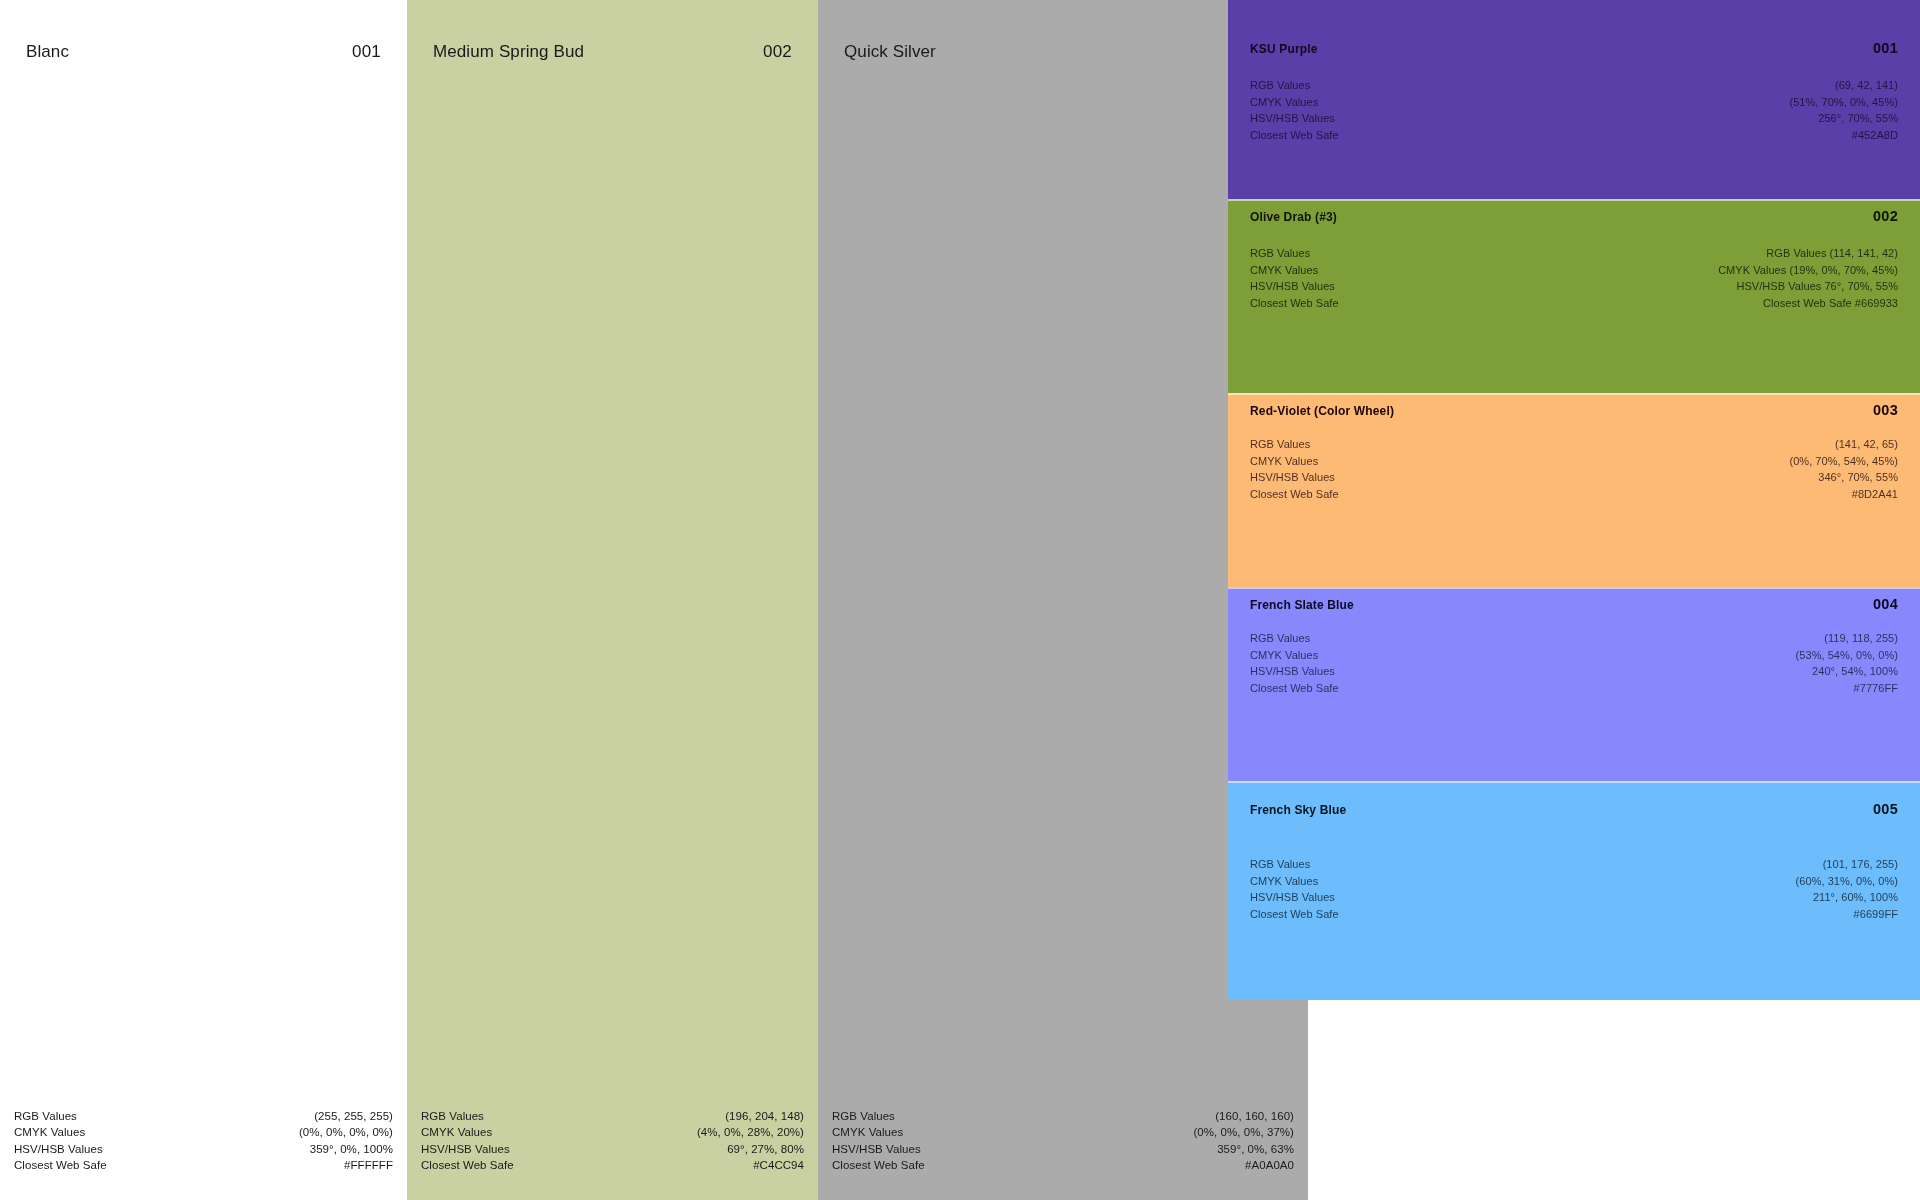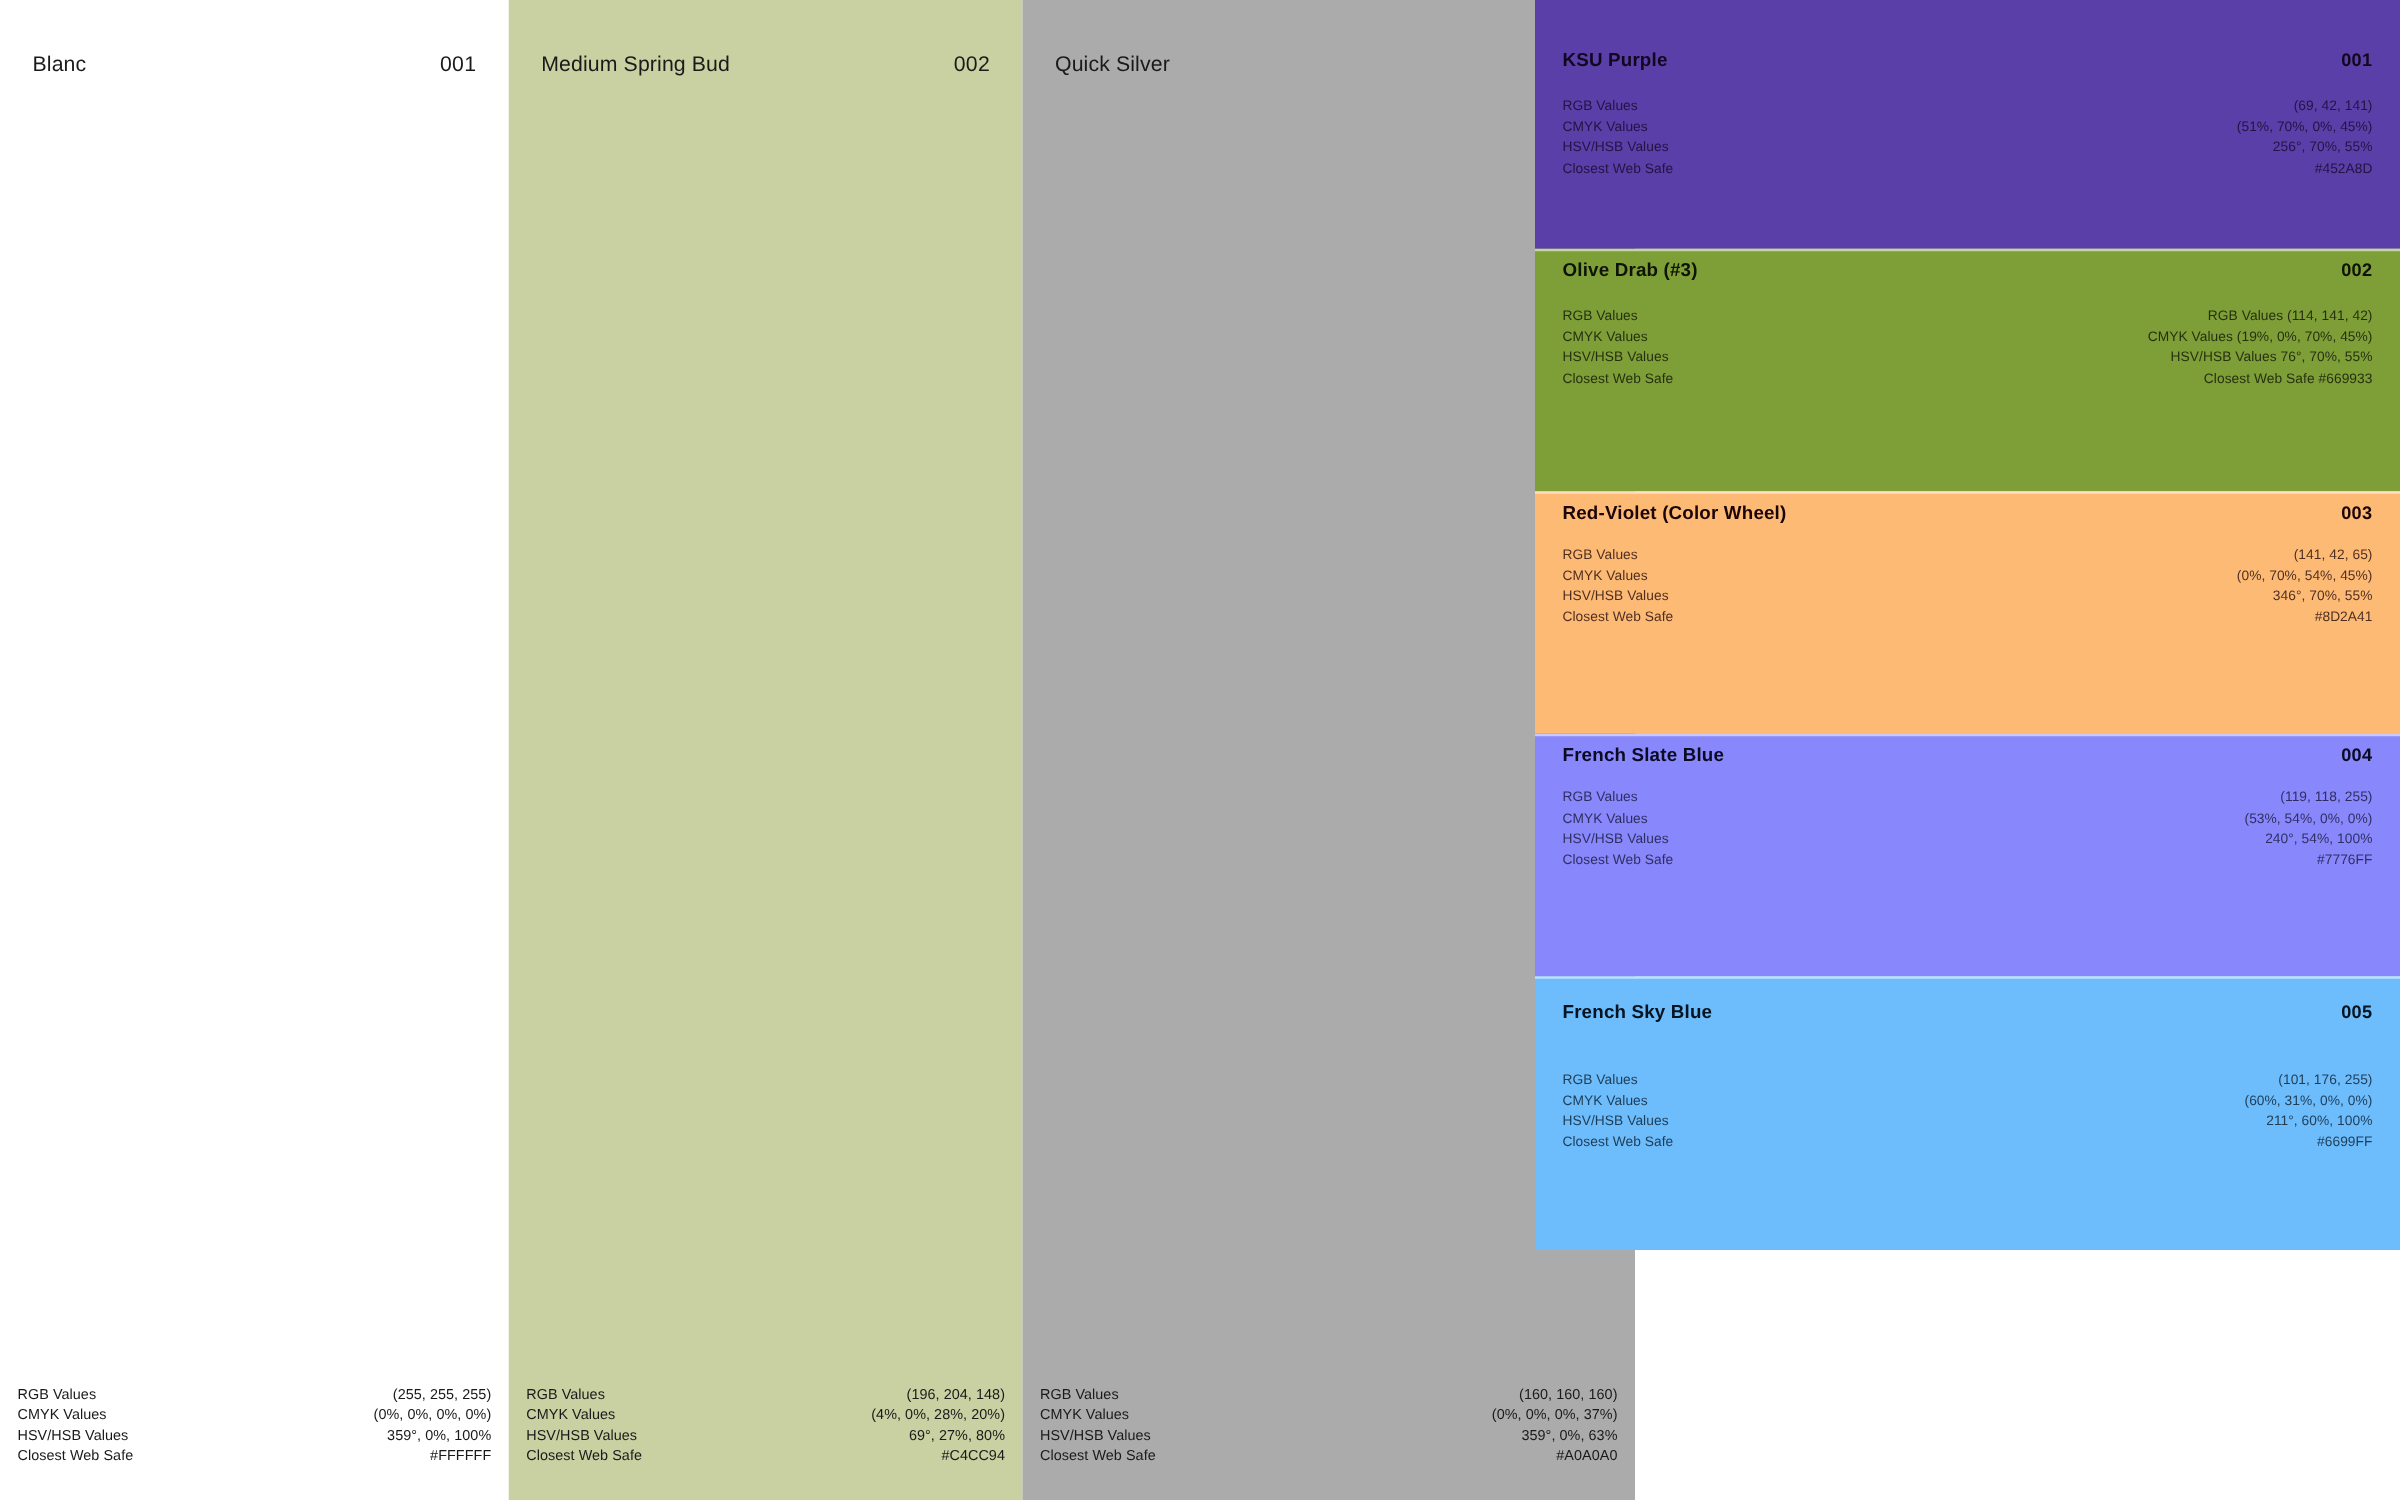--- a/index.html
+++ b/index.html
@@ -111,21 +111,21 @@
     position: absolute;
     left: 22px;
     right: 22px;
     display: flex;
     flex-direction: row;
     align-items: baseline;
     justify-content: space-between;
   }
 
   .block-name {
-    font-size: 15px;
+    font-size: 12px;
     font-weight: 700;
     letter-spacing: 0.15px;
     white-space: nowrap;
   }
 
   .block-number {
     font-size: 14.5px;
     font-weight: 700;
     letter-spacing: 0.3px;
     white-space: nowrap;

